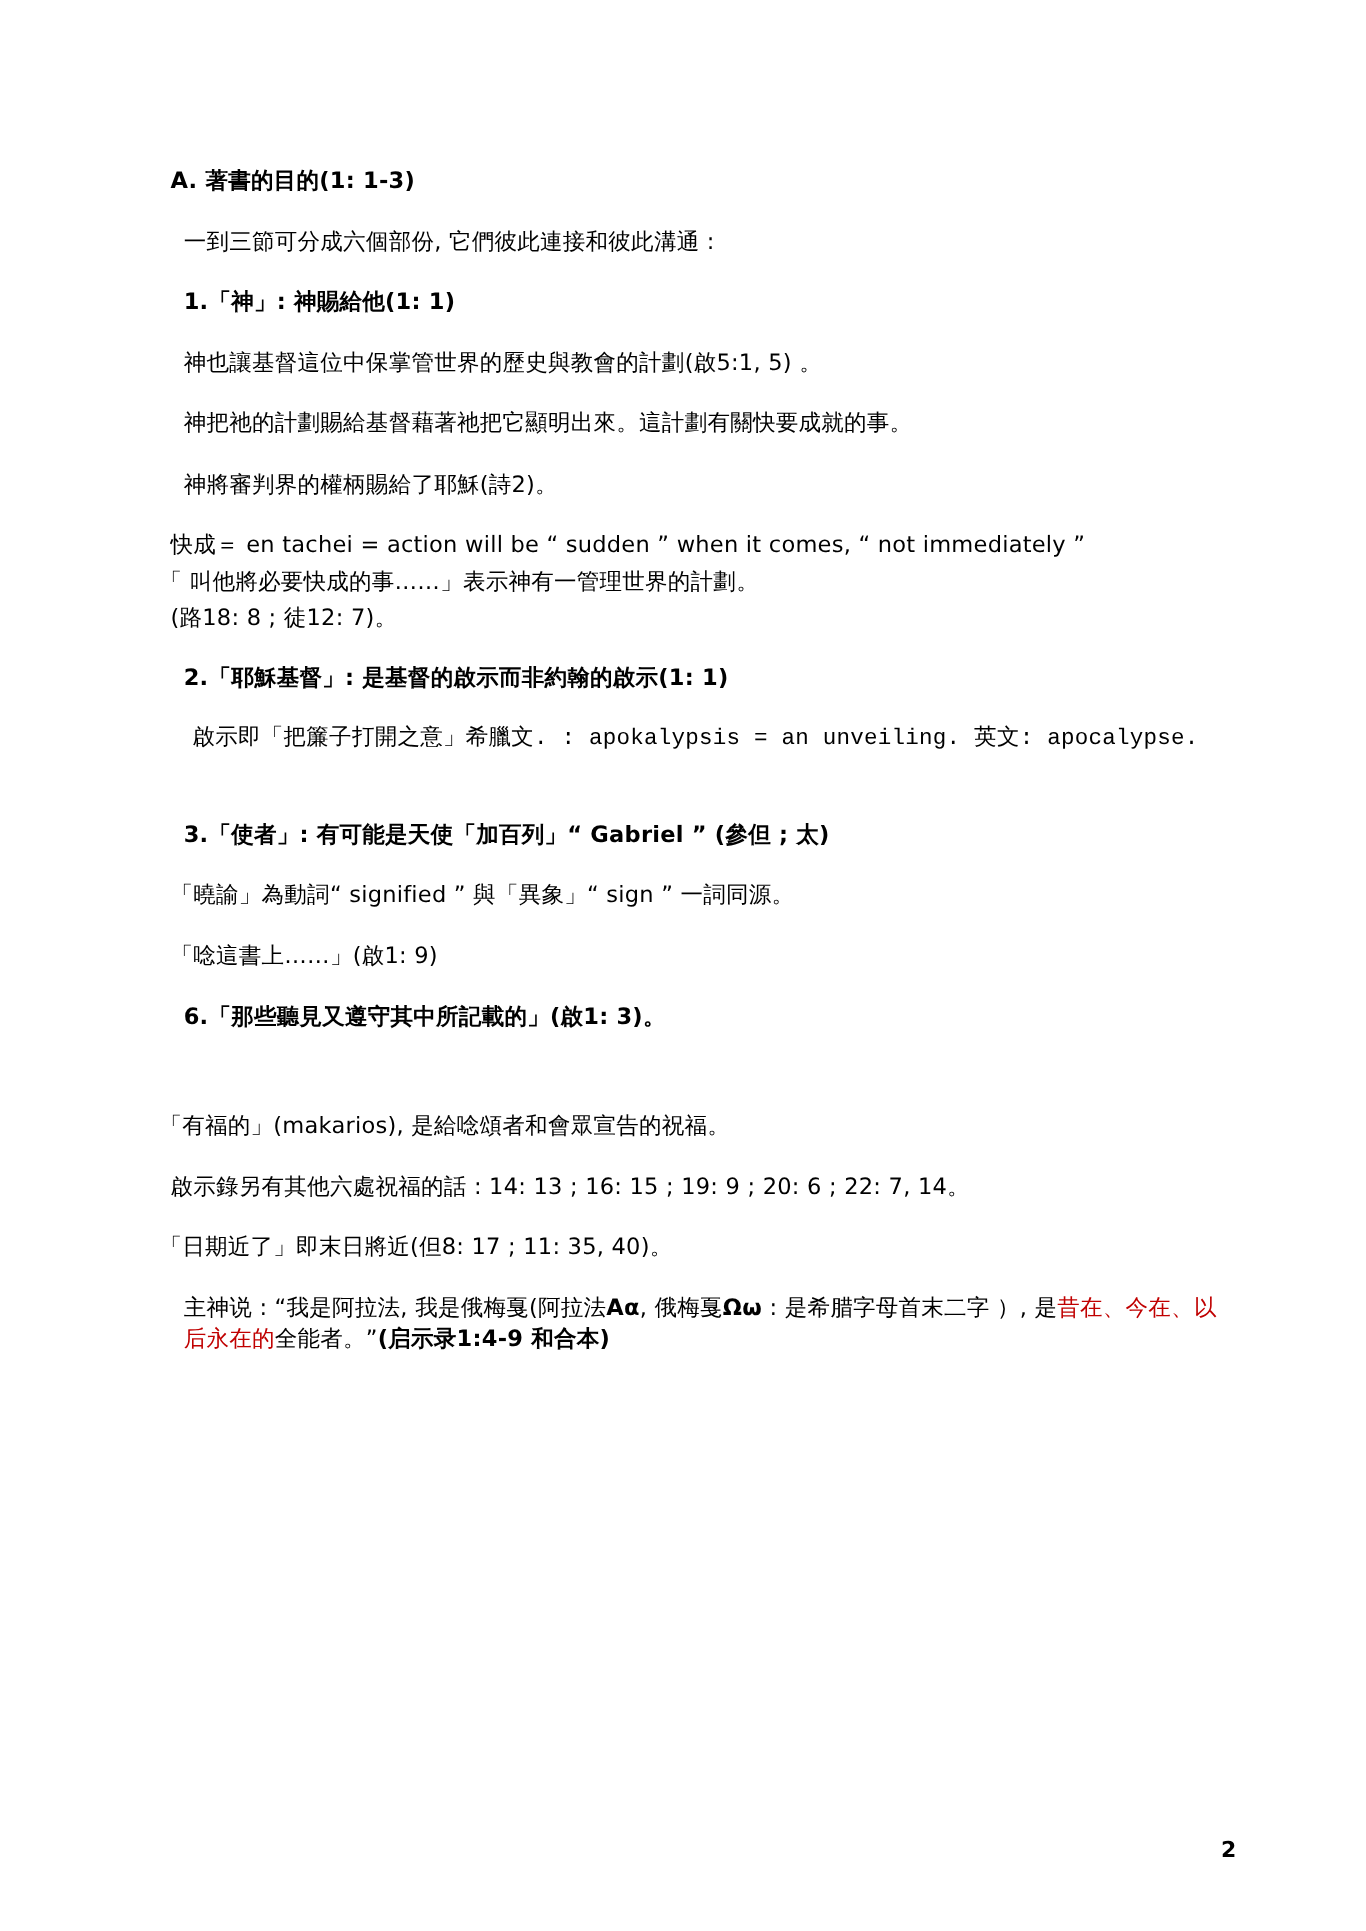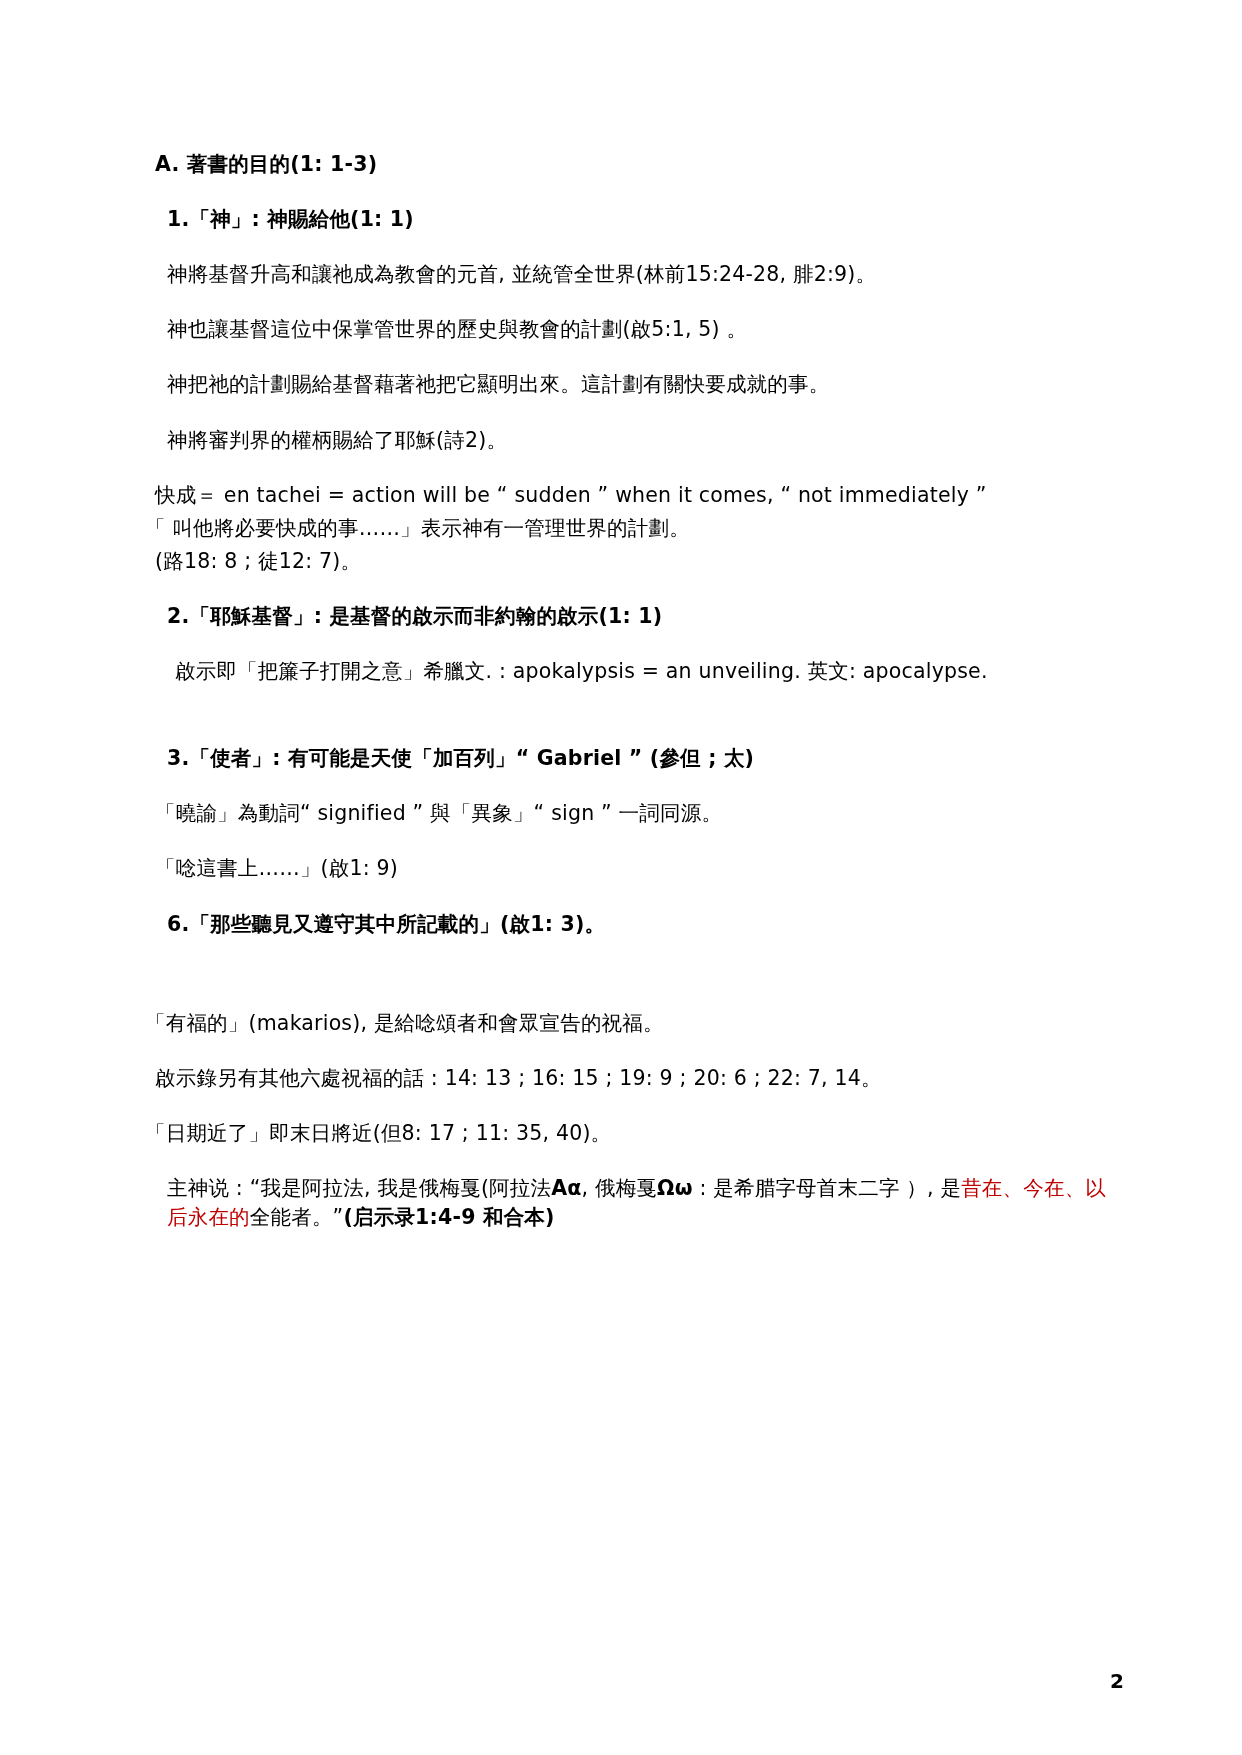--- a/index.html
+++ b/index.html
@@ -29,42 +29,42 @@
     margin: 0 0 26px 0;
     white-space: pre-wrap;
     letter-spacing: 0.2px;
   }
   .bold { font-weight: bold; }
   .ind0 { margin-left: 0; }
   .ind1 { margin-left: 10px; }
   .ind2 { margin-left: 22px; }
   .ind3 { margin-left: 30px; }
   .tight { margin-bottom: 4px; }
-  .gap-xl { margin-bottom: 58px; }
+  .gap-xl { margin-bottom: 58px; font-family: Liberation Mono, monospace; }
   .gap-xxl { margin-bottom: 70px; }
   .red { color: #c00000; }
   .page-number {
     position: absolute;
     right: 118px;
     bottom: 62px;
     font-size: 20px;
     font-weight: bold;
   }
 </style>
 </head>
 <body>
 
 <div class="page">
 
   <p class="line bold ind1">A. 著書的目的(1: 1-3)</p>
 
+  <p class="line ind2">一到三節可分成六個部份, 它們彼此連接和彼此溝通 :</p>
 
   <p class="line bold ind2">1.「神」: 神賜給他(1: 1)</p>
 
-  <p class="line ind2">神將基督升高和讓祂成為教會的元首, 並統管全世界(林前15:24-28, 腓2:9)。</p>
 
   <p class="line ind2">神也讓基督這位中保掌管世界的歷史與教會的計劃(啟5:1, 5) 。</p>
 
   <p class="line ind2">神把祂的計劃賜給基督藉著祂把它顯明出來。這計劃有關快要成就的事。</p>
 
   <p class="line ind2">神將審判界的權柄賜給了耶穌(詩2)。</p>
 
   <p class="line ind1 tight">快成＝ en tachei = action will be “ sudden ” when it comes, “ not immediately ”</p>
   <p class="line ind0 tight">「 叫他將必要快成的事……」表示神有一管理世界的計劃。</p>
   <p class="line ind1">(路18: 8 ; 徒12: 7)。</p>

